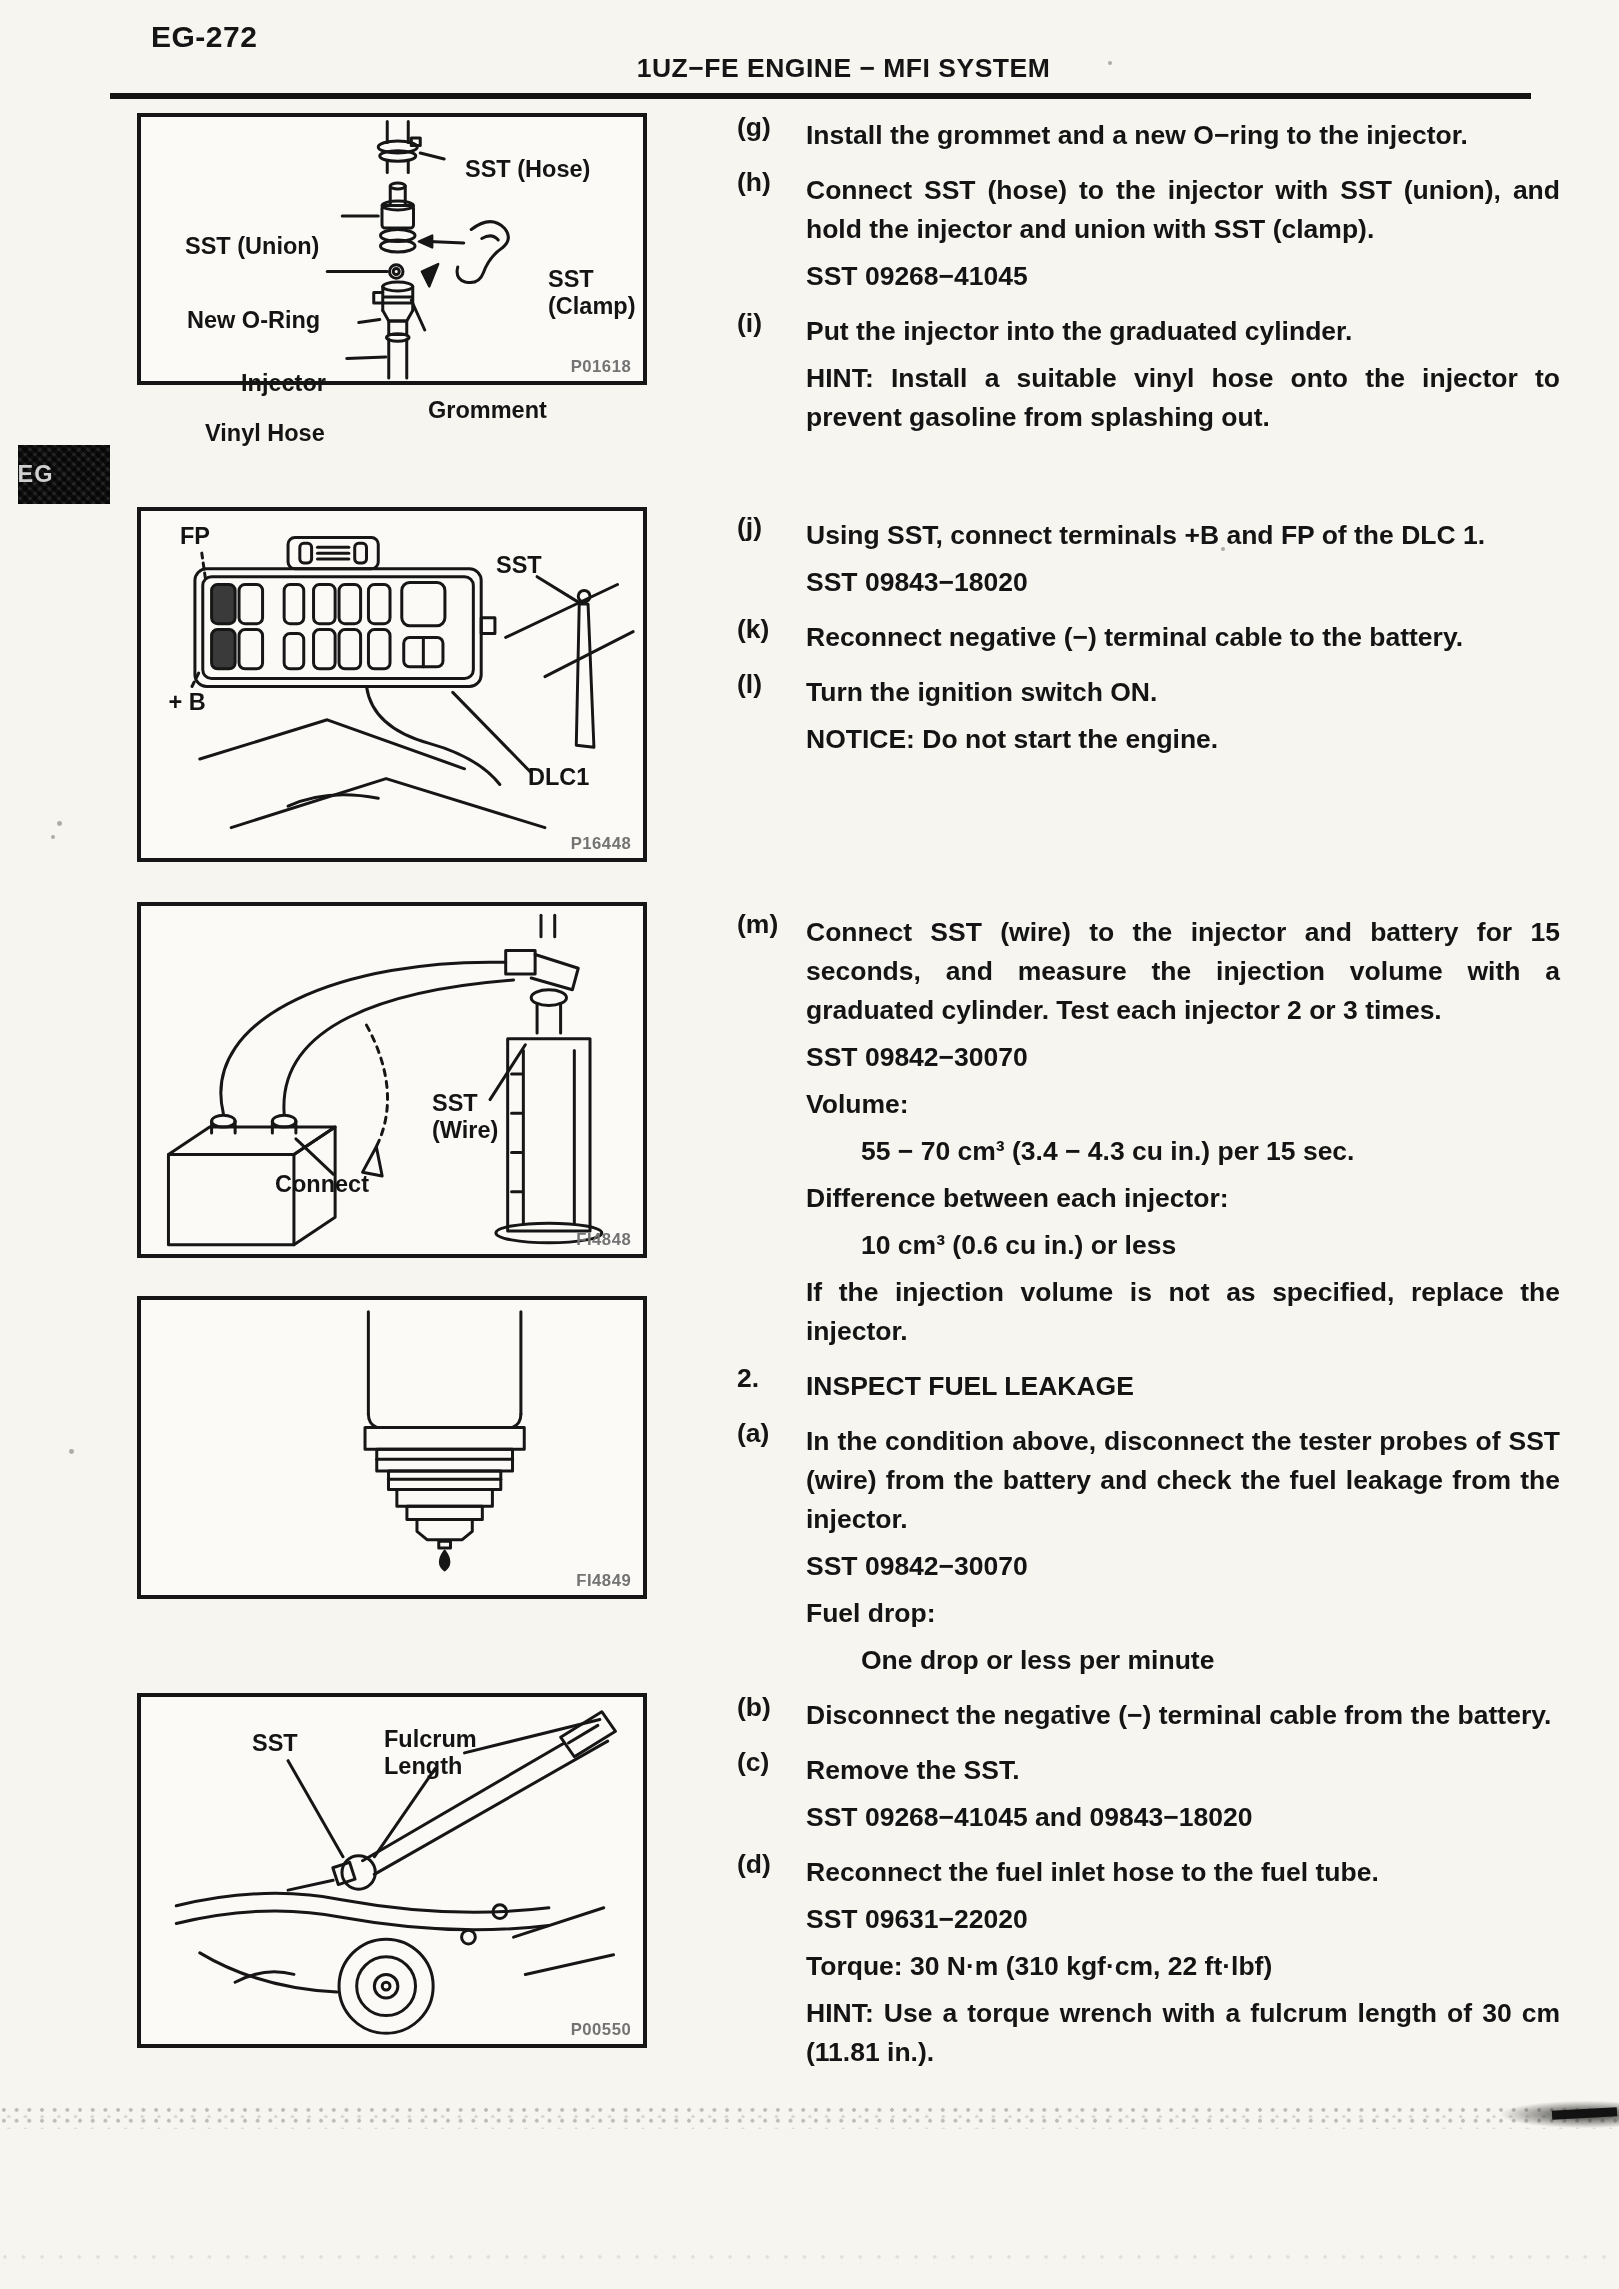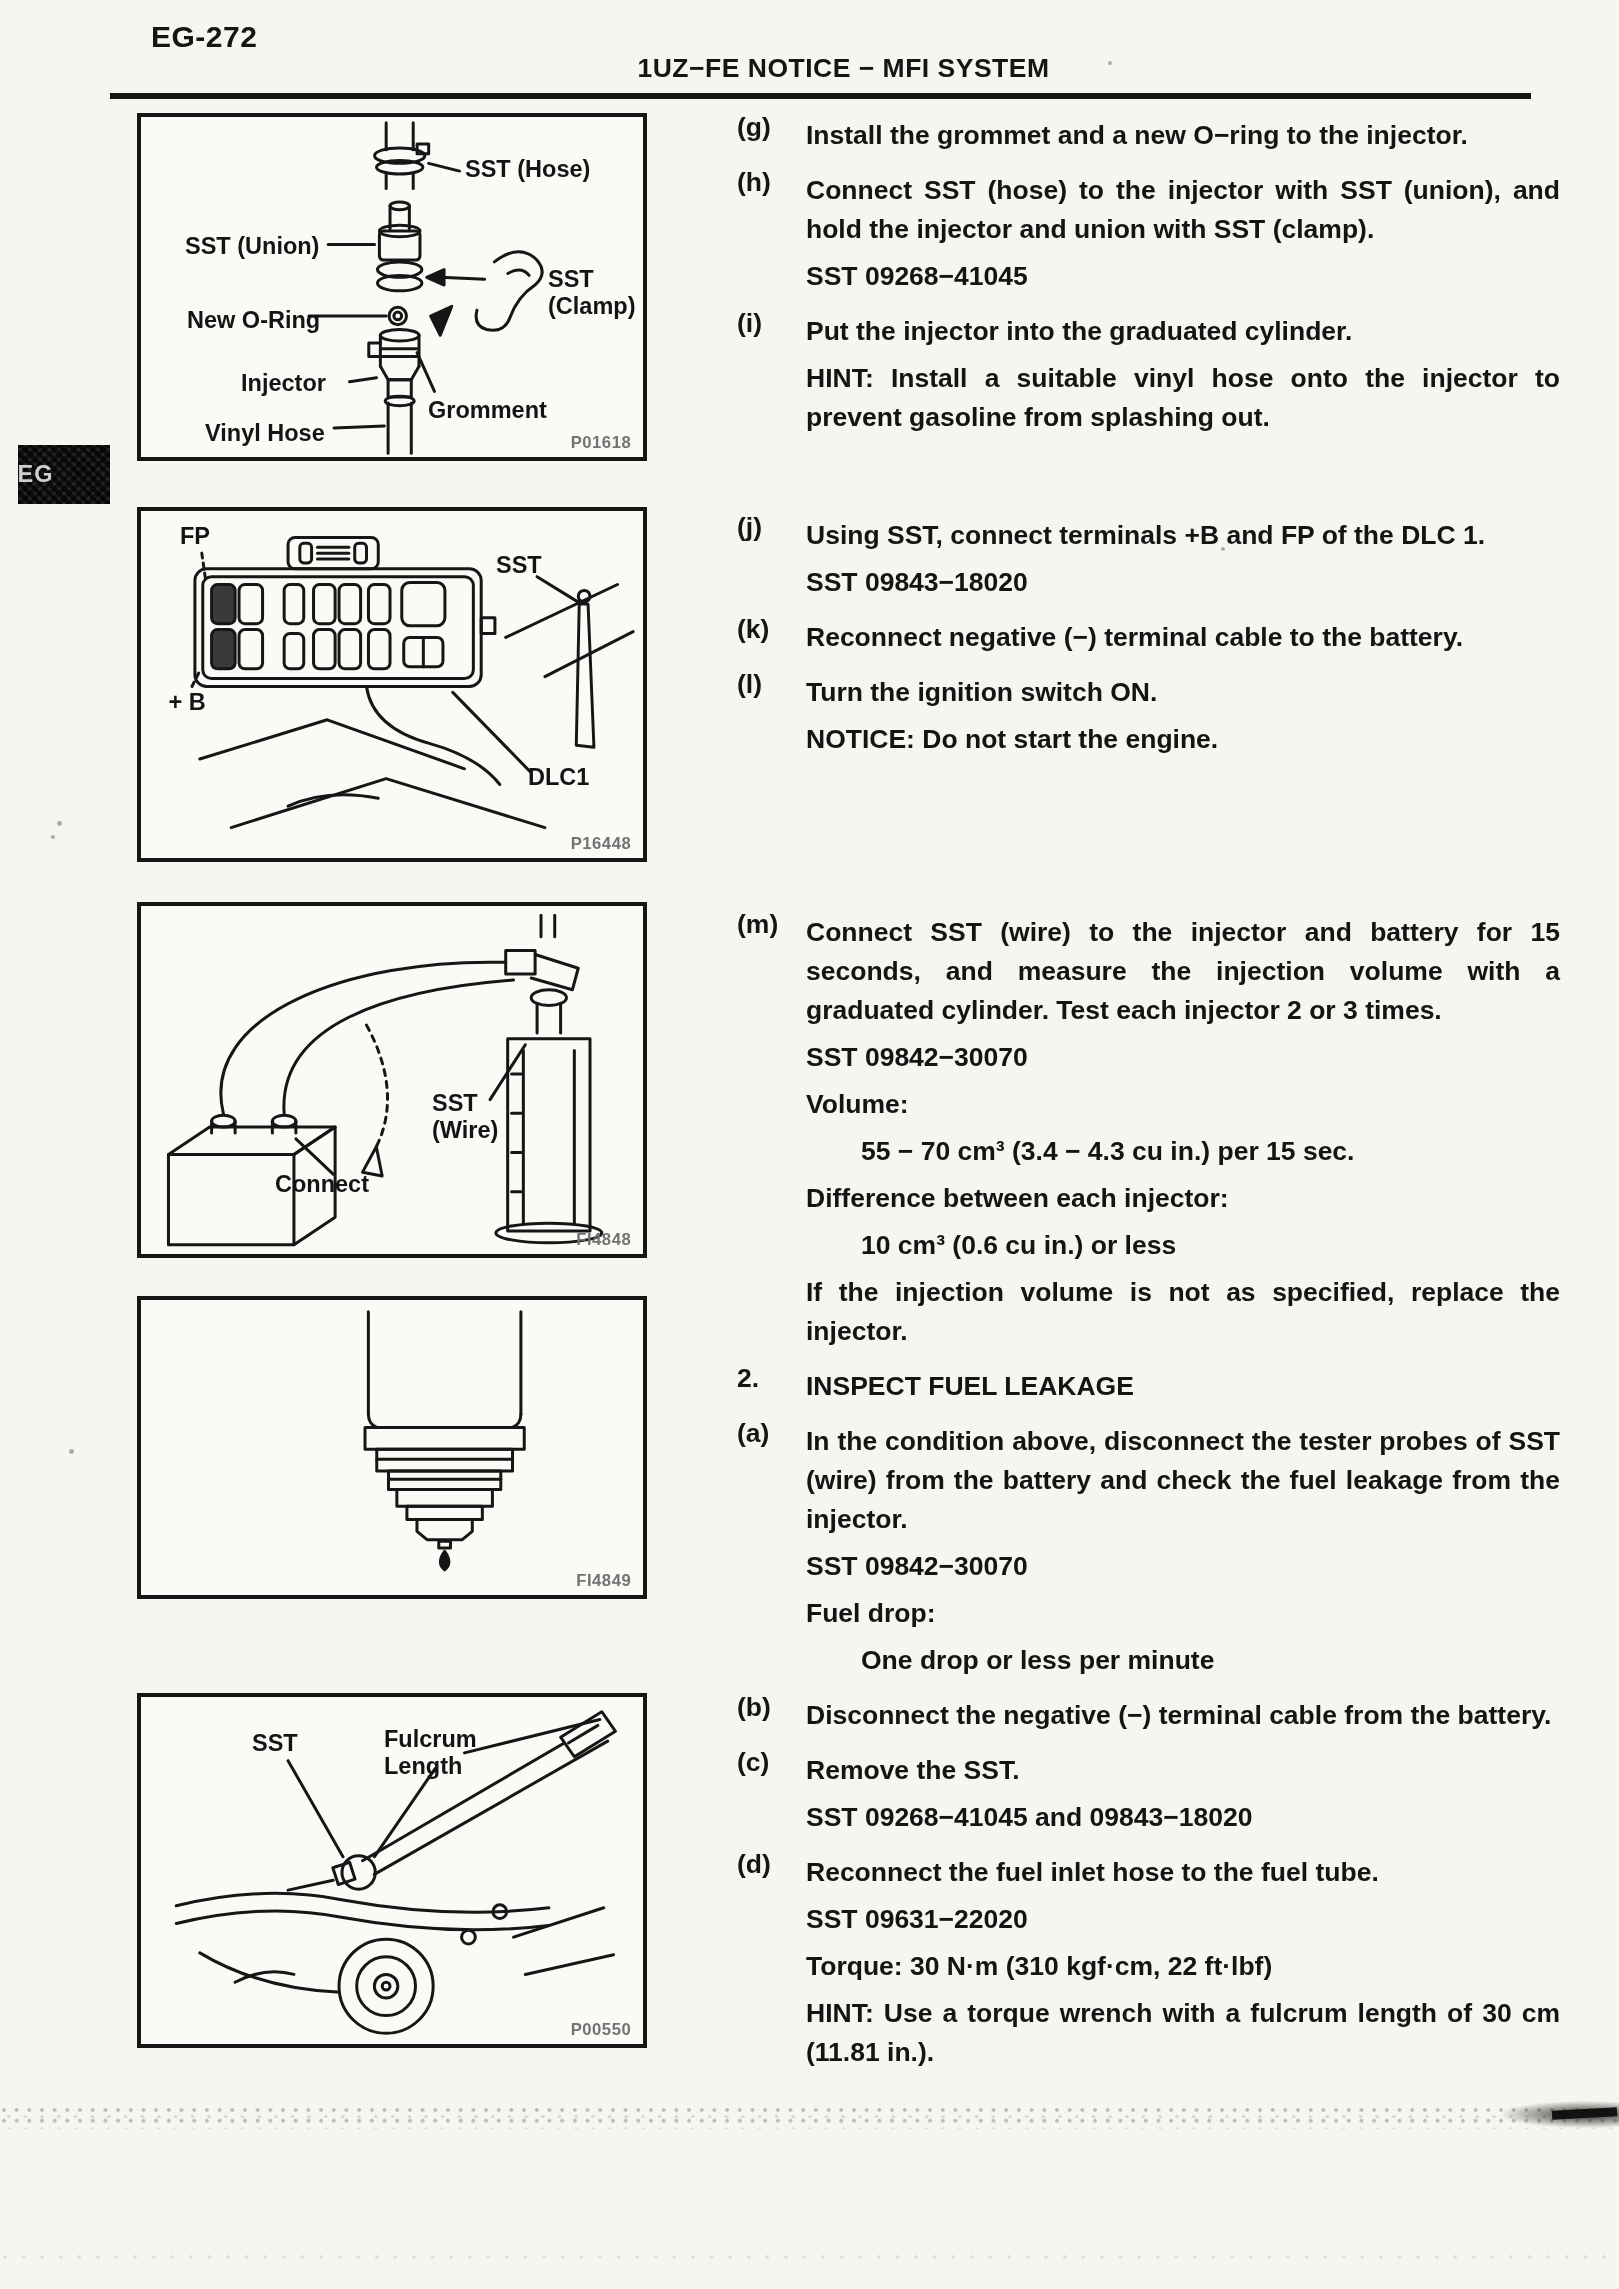--- a/index.html
+++ b/index.html
@@ -16,21 +16,21 @@
   
   .side-tab{position:absolute;left:17.6px;top:445px;width:92px;height:59px;
     background:
       repeating-linear-gradient(45deg,#222 0 3.9px,#5a5a5a 3.9px 6.9px),
       repeating-linear-gradient(-45deg,#333 0 3.9px,#6a6a6a 3.9px 6.9px);
     background-blend-mode:multiply;
     display:flex;align-items:center;
     color:#cfcfcf;font-size:23.5px;font-weight:700;letter-spacing:1px}
   
   .fig{position:absolute;left:137px;width:510px;background:#fbfaf6;border:4.9px solid #161616;box-sizing:border-box}
-  #fig1{top:113px;height:348px}
+  #fig1{top:113px;height:272px}
   #fig2{top:507px;height:355px}
   #fig3{top:902px;height:356px}
   #fig4{top:1296px;height:303px}
   #fig5{top:1693px;height:355px}
   .fig svg{position:absolute;left:0;top:0;width:500px;height:100%}
   .fig .lbl{position:absolute;font-size:23.5px;font-weight:700;line-height:26.5px;white-space:nowrap;color:#141414}
   .fig .code{position:absolute;right:11.8px;bottom:3.9px;font-size:16.7px;font-weight:700;letter-spacing:0.5px;color:#737373}
   
   .col{position:absolute;left:737px;width:831px}
   #blockA{top:108px} #blockB{top:508px} #blockC{top:905px}
@@ -52,21 +52,21 @@
   .noise{position:absolute;left:0;top:2252px;width:1619px;height:11.8px;opacity:.25;
     background:radial-gradient(circle at 4.9px 4.9px, rgba(60,60,58,.5) 1.4px, transparent 2px);
     background-size:18.6px 8.8px}
   .speck{position:absolute;background:#6f6f6c;border-radius:50%;opacity:.55}
   line,path,rect,circle,ellipse,polyline{vector-effect:non-scaling-stroke}
 </style>
 </head>
 <body>
 
 <div class="hdr-code">EG-272</div>
-<div class="hdr-title">1UZ−FE NOTICE − MFI SYSTEM</div>
+<div class="hdr-title">1UZ−FE ENGINE − MFI SYSTEM</div>
 <div class="hdr-rule"></div>
 <div class="side-tab">
   <span>EG</span>
 </div>
 
 <div class="fig" id="fig1">
   <svg viewBox="0 0 510 352" fill="none" stroke="#161616" stroke-width="3" stroke-linecap="round" stroke-linejoin="round">
 
     <line x1="250" y1="6" x2="250" y2="34"></line>
       <line x1="278" y1="6" x2="278" y2="34"></line>

